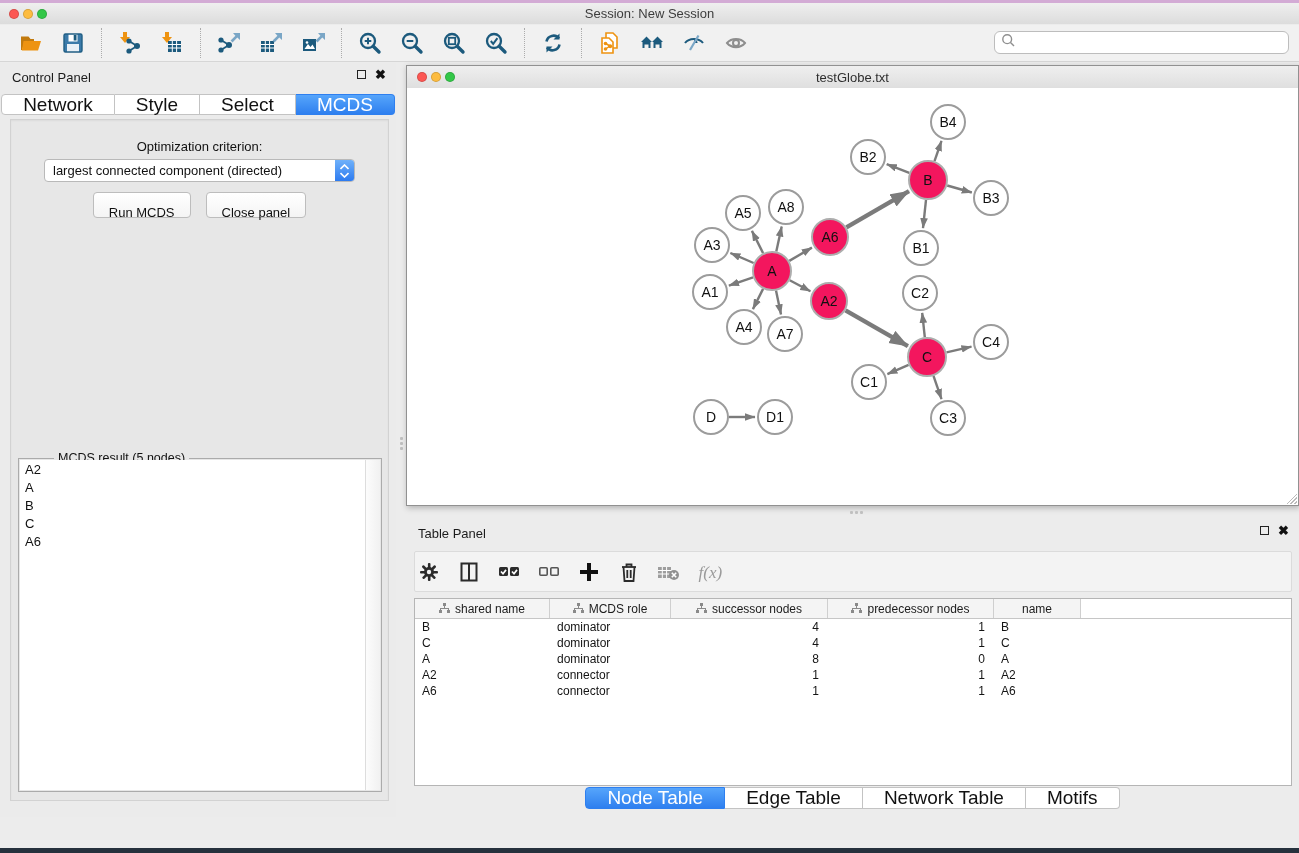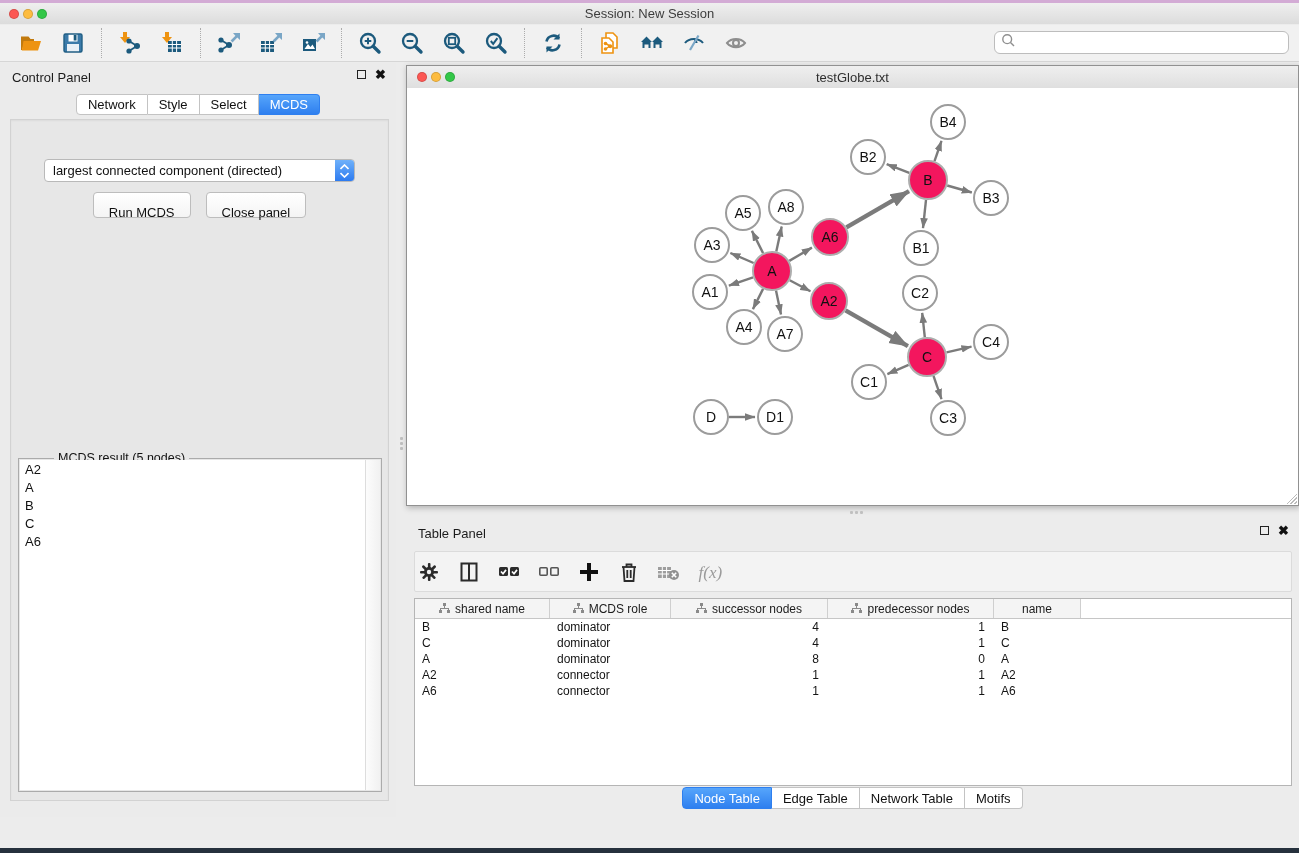--- a/index.html
+++ b/index.html
@@ -26,22 +26,22 @@
   .search-wrap input { border:none; outline:none; flex:1; font-size:13px; background:transparent; height:100%; }
 
   
   .control-panel { position:absolute; left:0; top:63px; width:396px; height:754px; background:#EBEBEB; }
   .cp-header { position:relative; height:28px;padding-left:16px; }
   .panel-title { position:absolute; left:12px; top:7px; font-size:13px; color:#1c1c1c; }
   .panel-icons { position:absolute; right:10px; top:6px; display:flex; gap:9px; align-items:center; }
   .float-box { width:9px; height:9px; border:1.5px solid #222; display:inline-block; }
   .close-x { font-size:13px; font-weight:bold; color:#111; line-height:11px; }
   .cp-tabs { position:absolute; top:31px; left:0; right:0; display:flex; justify-content:center; }
-  .seg-tab { height:21px; padding:0 11px; background:#fff; border:1px solid #C3C3C3; border-left:none;
-             font-size:13px; display:flex; align-items:center; color:#111; }
+  .seg-tab { height:21px; padding:0 21px; background:#fff; border:1px solid #C3C3C3; border-left:none;
+             font-size:19px; display:flex; align-items:center; color:#111; }
   .seg-tab:first-child { border-left:1px solid #C3C3C3; border-radius:4px 0 0 4px; }
   .seg-tab:last-child { border-radius:0 4px 4px 0; }
   .seg-tab.active { background:linear-gradient(#56A5FB,#2E7FEF); border-color:#2E7FEF; color:#fff; }
   .cp-content { position:absolute; left:10px; right:7px; top:56px; bottom:16px; background:#E7E7E7;
                 border:1px solid #D2D2D2; box-shadow:inset 0 1px 2px rgba(0,0,0,.05); }
   .opt-label { position:absolute; top:19px; left:0; right:0; text-align:center; font-size:13px; color:#111; }
   .dropdown { position:absolute; left:33px; right:33px; top:39px; height:23px; background:#fff;
               border:1px solid #B9B9B9; border-radius:4px; display:flex; align-items:center; }
   .dropdown .dd-text { flex:1; padding-left:8px; font-size:13px; color:#111; white-space:nowrap; overflow:hidden; }
   .dd-stepper { width:19px; height:21px; border-radius:0 3px 3px 0; background:linear-gradient(#6FB1FA,#2D7BF0);
@@ -292,20 +292,21 @@
         <span class="close-x">✖</span>
       </span>
     </div>
     <div class="cp-tabs" id="cp-tabs">
         <div class="seg-tab">Network</div>
         <div class="seg-tab">Style</div>
         <div class="seg-tab">Select</div>
         <div class="seg-tab active">MCDS</div>
       </div>
     <div class="cp-content">
+      <div class="opt-label">Optimization criterion:</div>
       <div class="dropdown">
         <span class="dd-text">largest connected component (directed)</span>
         <span class="dd-stepper">
           <svg width="9" height="6" viewBox="0 0 9 6">
               <path d="M0.5 5 L4.5 1 L8.5 5" fill="none" stroke="#fff" stroke-width="1.6"></path>
             </svg>
           <svg width="9" height="6" viewBox="0 0 9 6">
               <path d="M0.5 1 L4.5 5 L8.5 1" fill="none" stroke="#fff" stroke-width="1.6"></path>
             </svg>
         </span>

